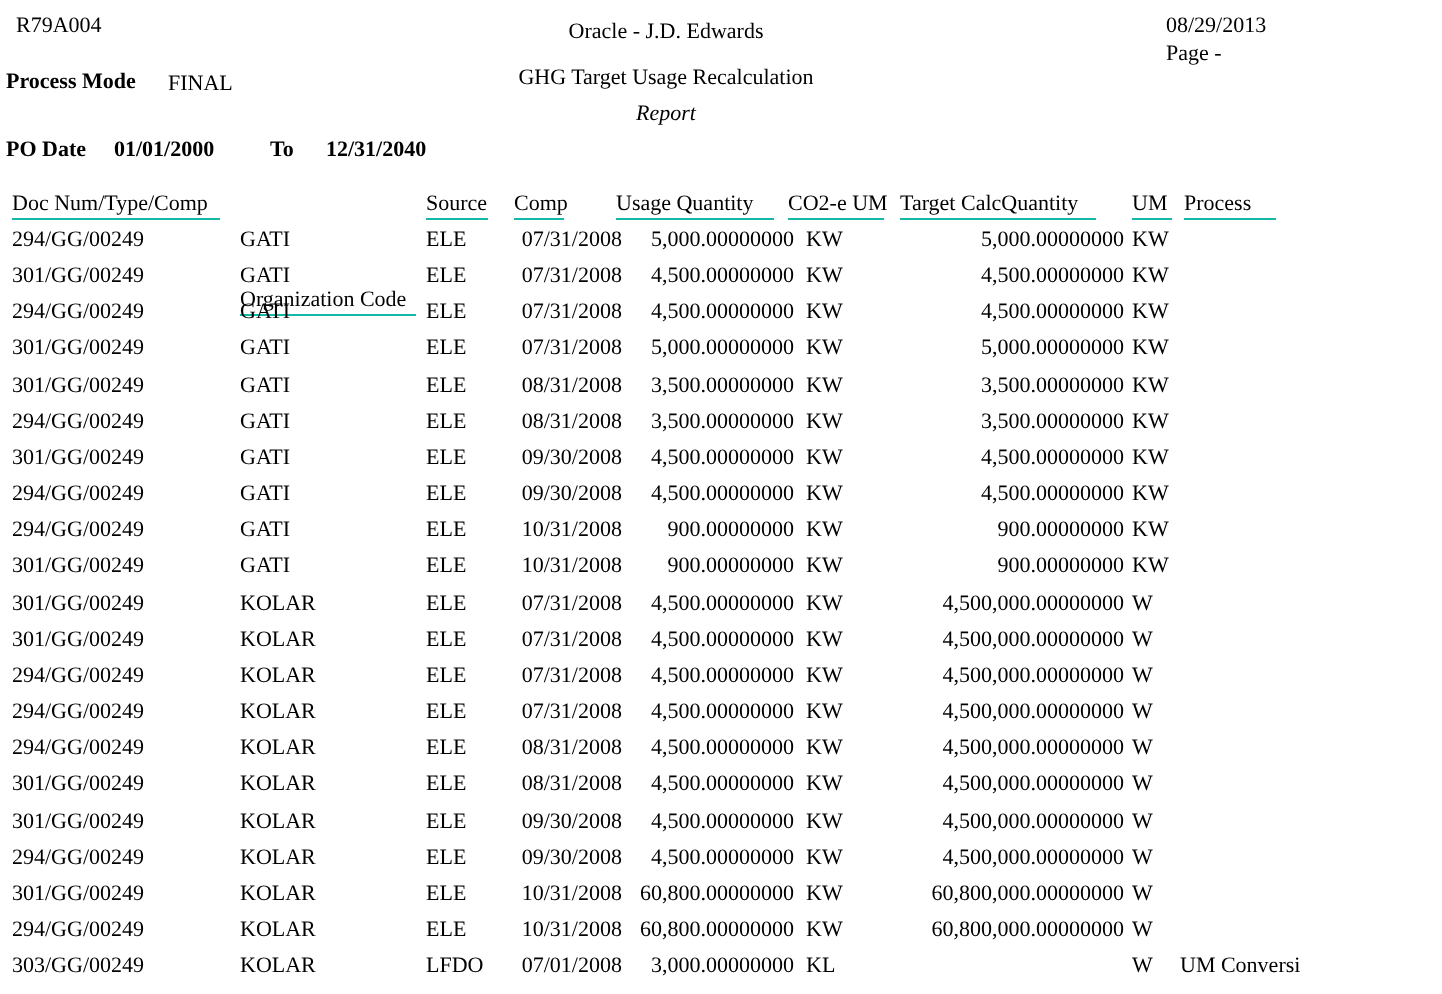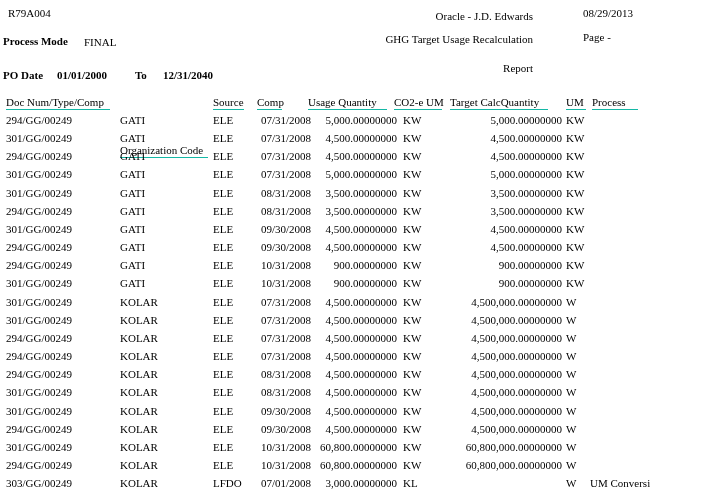--- a/index.html
+++ b/index.html
@@ -9,21 +9,21 @@
     width: 650px;
     height: 497px;
     background: #ffffff;
     font-family: "Liberation Serif", "DejaVu Serif", serif;
     font-size: 11px;
     color: #000000;
     overflow: hidden;
   }
   .abs { position: absolute; white-space: nowrap; }
   .bold { font-weight: bold; }
-  .center-line { left: 133px; width: 400px; text-align: right; }
+  .center-line { left: 133px; width: 400px; text-align: center; }
 
   
   .colhead { position: absolute; top: 0; height: 14px; border-bottom: 1px solid #14b8a6; white-space: nowrap; }
   .hdr-row { position: absolute; top: 96px; left: 0; width: 721px; height: 15px; }
   .h0 { left: 6px;   width: 104px; }
   .h1 { left: 120px; width: 88px; margin-top: 48px;  }
   .h2 { left: 213px; width: 31px;  }
   .h3 { left: 257px; width: 25px;  }
   .h4 { left: 308px; width: 79px;  }
   .h5 { left: 394px; width: 48px;  }
@@ -55,24 +55,24 @@
   <span class="abs" style="left:583px; top:7px;">08/29/2013</span>
   <span class="abs" style="left:650px; top:7px;">13:48:48</span>
 
   <div class="abs center-line" style="top:10px;">Oracle - J.D. Edwards</div>
 
   <span class="abs bold" style="left:3px; top:35px;">Process Mode</span>
   <span class="abs" style="left:84px; top:36px;">FINAL</span>
 
   <div class="abs center-line" style="top:33px;">GHG Target Usage Recalculation</div>
 
-  <span class="abs" style="left:583px; top:31px;">Page -</span>
+  <span class="abs" style="left:583px; top:21px;">Page -</span>
   <span class="abs" style="left:620px; top:29px; width:86px; text-align:right;">1</span>
 
-  <div class="abs center-line" style="top:62px;">Report</div>
+  <div class="abs center-line" style="top:51px;font-style:italic;">Report</div>
 
   <span class="abs bold" style="left:3px; top:69px;">PO Date</span>
   <span class="abs bold" style="left:57px; top:69px;">01/01/2000</span>
   <span class="abs bold" style="left:135px; top:69px;">To</span>
   <span class="abs bold" style="left:163px; top:69px;">12/31/2040</span>
 
   <div class="hdr-row">
     <span class="colhead h0">Doc Num/Type/Comp</span>
     <span class="colhead h1">Organization Code</span>
     <span class="colhead h2">Source</span>

